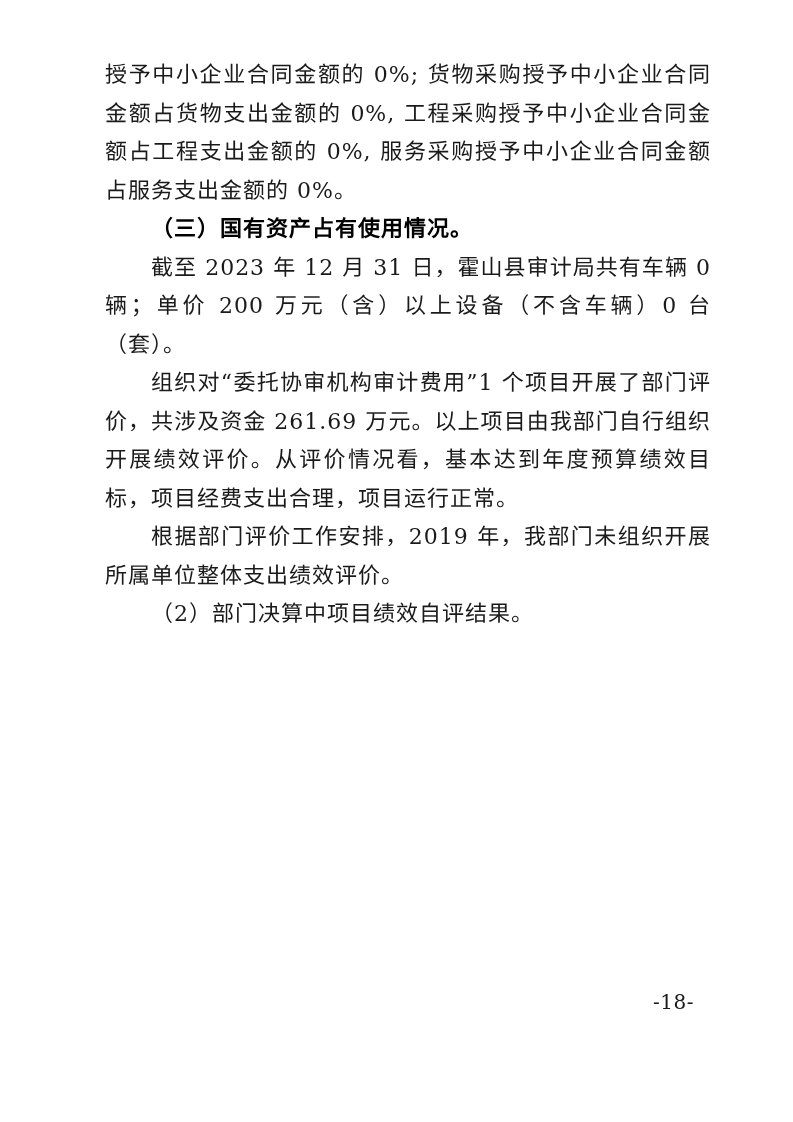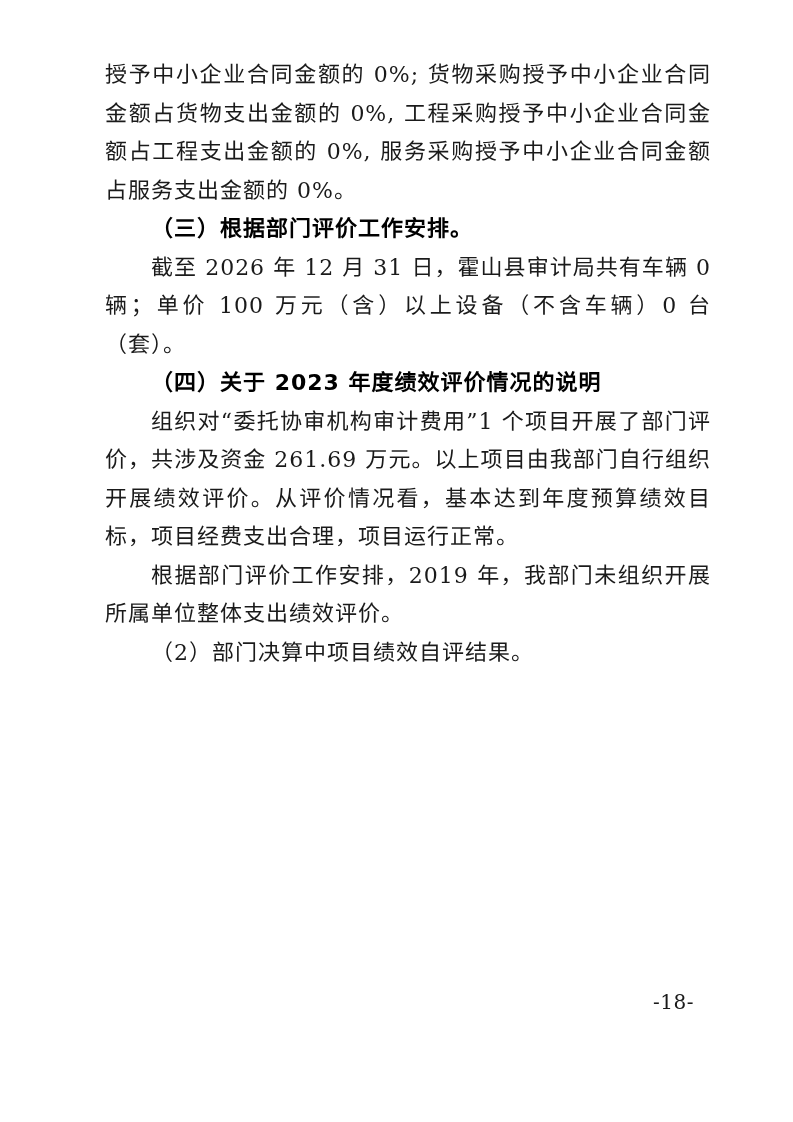--- a/index.html
+++ b/index.html
@@ -50,21 +50,20 @@
     font-family: "DejaVu Serif", "Liberation Serif", serif;
     margin-left: 10px;
   }
 </style>
 </head>
 <body>
 
 <div class="page">
   <div class="content">
     <p class="line">授予中小企业合同金额的 0%; 货物采购授予中小企业合同金额占货物支出金额的 0%, 工程采购授予中小企业合同金额占工程支出金额的 0%, 服务采购授予中小企业合同金额占服务支出金额的 0%。</p>
-    <p class="line heading indent">（三）根据部门评价工作安排。</p>
-    <p class="line indent">截至 2026 年 12 月 31 日，霍山县审计局共有车辆 0 辆；单价 100 万元（含）以上设备（不含车辆）0 台（套）。</p>
-    <p class="line heading indent">（四）关于 2023 年度绩效评价情况的说明</p>
+    <p class="line heading indent">（三）国有资产占有使用情况。</p>
+    <p class="line indent">截至 2023 年 12 月 31 日，霍山县审计局共有车辆 0 辆；单价 200 万元（含）以上设备（不含车辆）0 台（套）。</p>
     <p class="line indent">组织对“委托协审机构审计费用”1 个项目开展了部门评价，共涉及资金 261.69 万元。以上项目由我部门自行组织开展绩效评价。从评价情况看，基本达到年度预算绩效目标，项目经费支出合理，项目运行正常。</p>
     <p class="line indent">根据部门评价工作安排，2019 年，我部门未组织开展所属单位整体支出绩效评价。</p>
     <p class="line indent">（2）部门决算中项目绩效自评结果。</p>
   </div>
   <div class="page-number">-18-</div>
 </div>
 
 </body></html>

